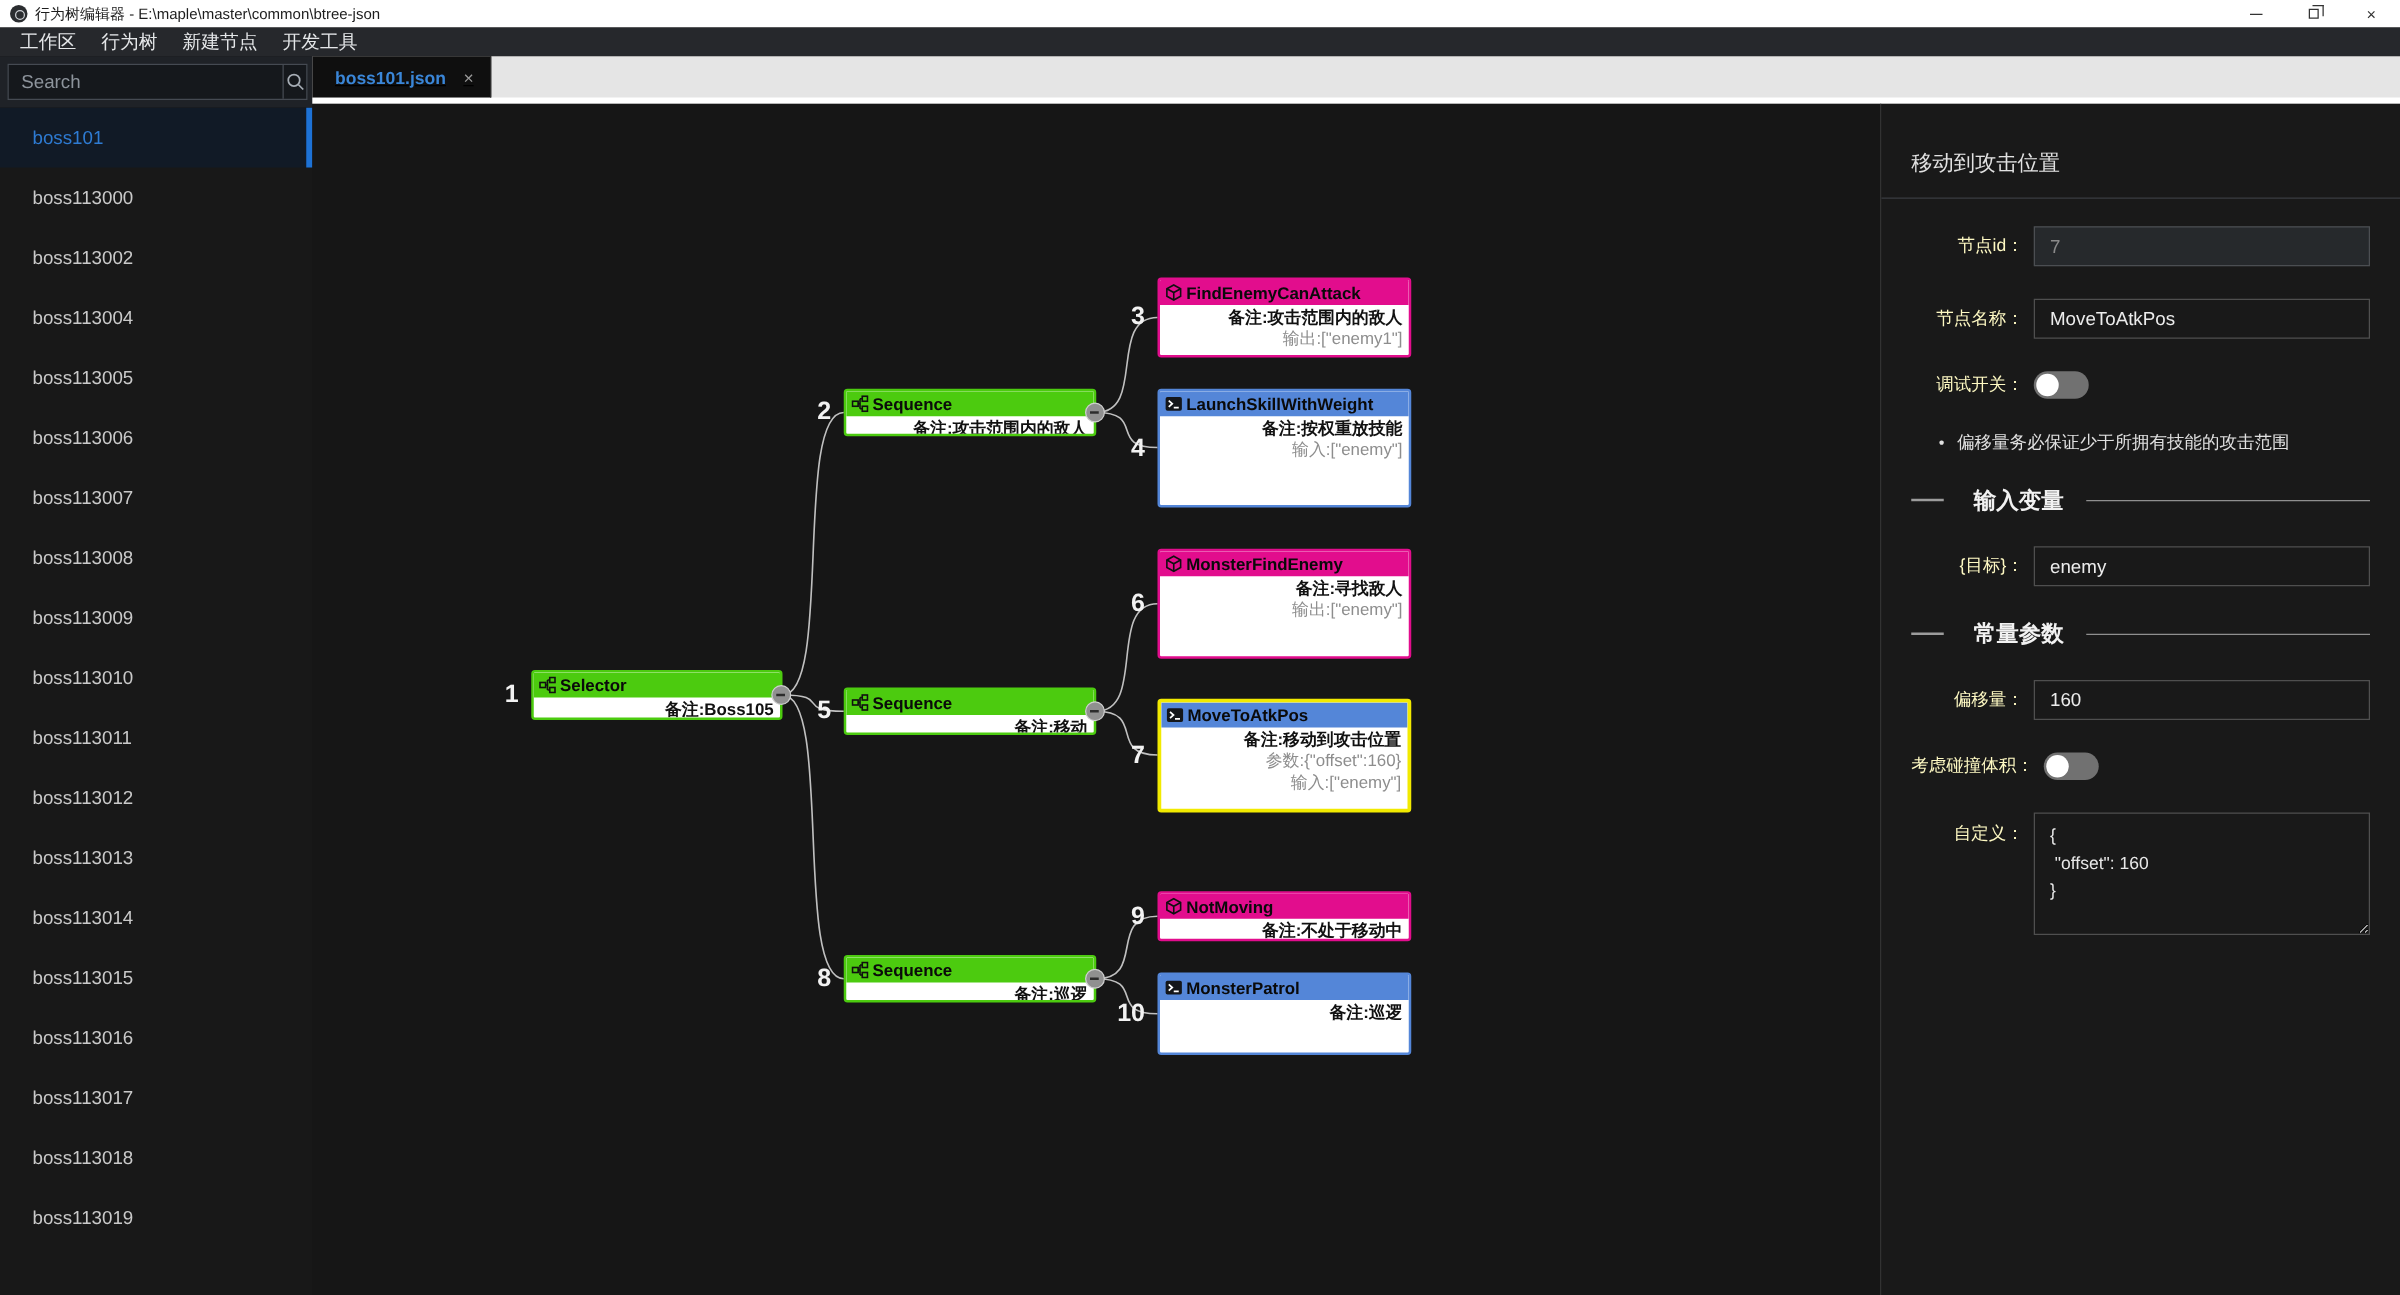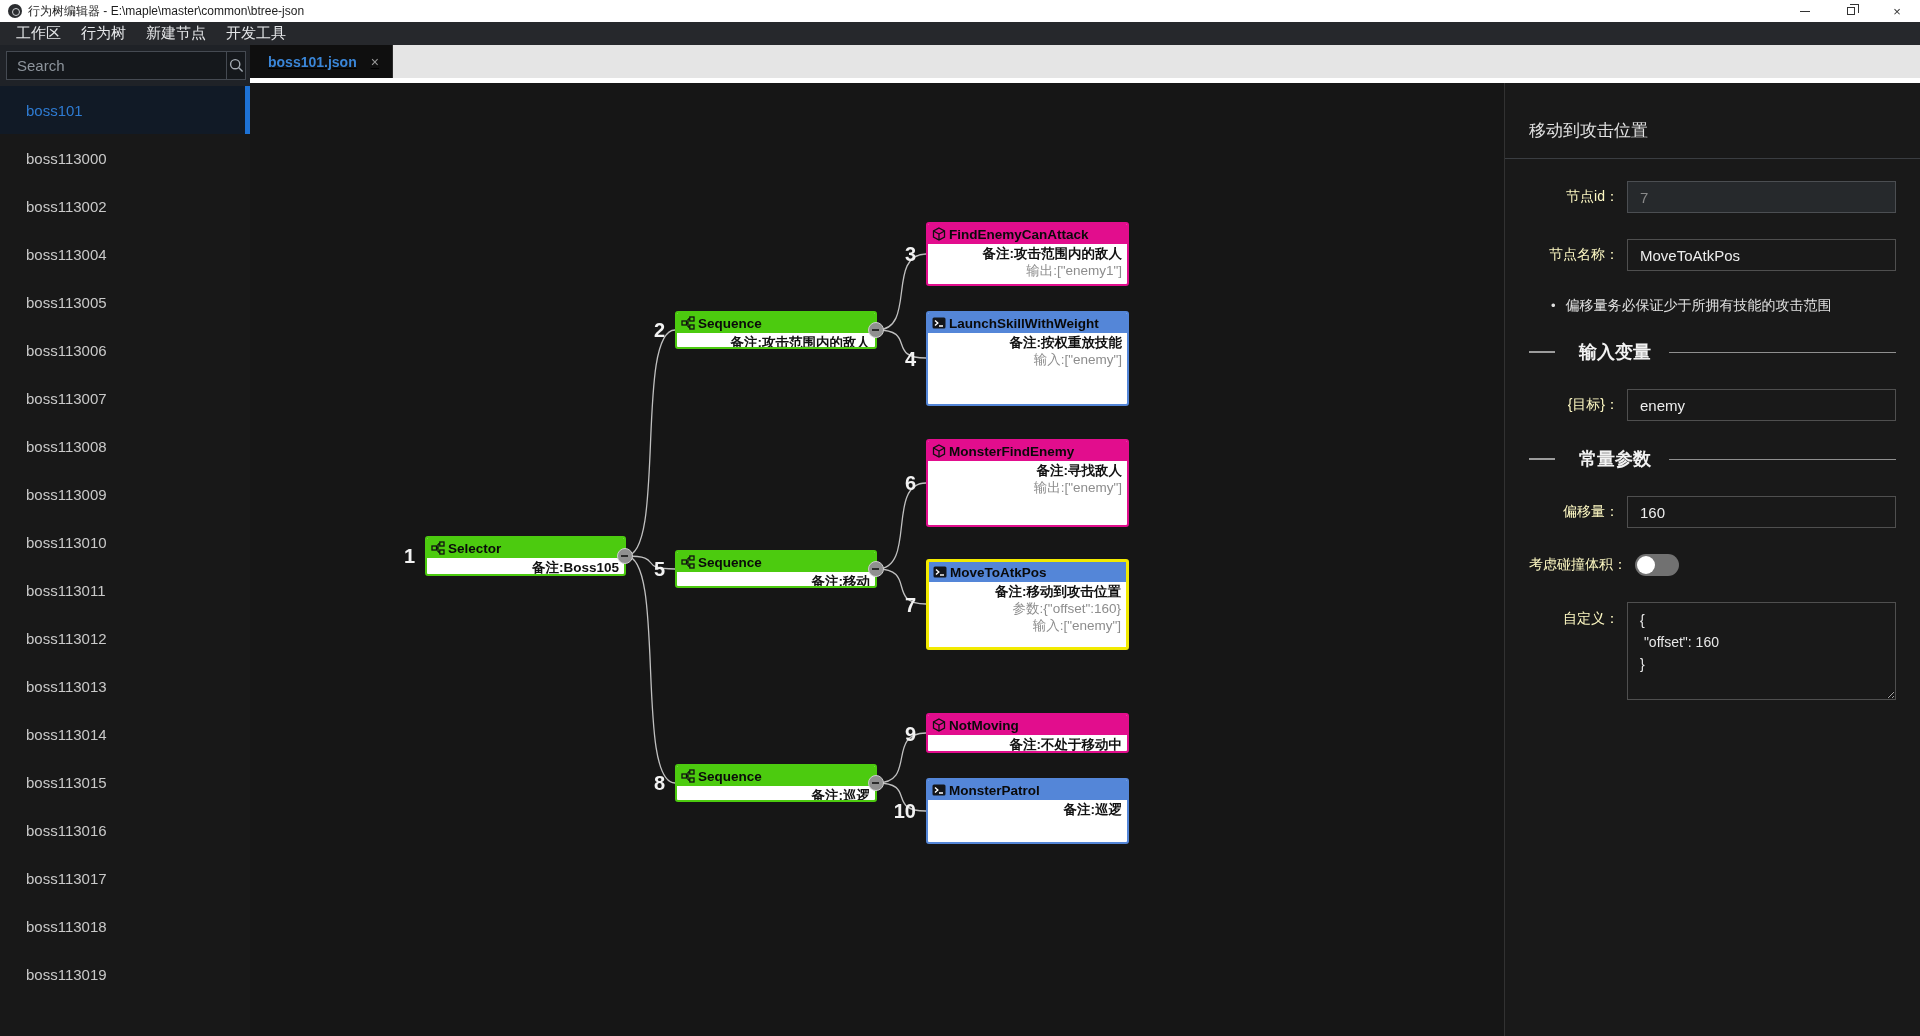--- a/index.html
+++ b/index.html
@@ -394,20 +394,26 @@
           <div class="panel-body">
             <div id="p-rows-top">
                 <div class="p-row">
                   <span class="p-label">节点id：</span>
                   <input class="p-input locked" disabled="" value="7" style="">
                 </div>
                 <div class="p-row">
                   <span class="p-label">节点名称：</span>
                   <input class="p-input" value="MoveToAtkPos" style="">
                 </div>
+                <div class="p-row">
+                  <span class="p-label">调试开关：</span>
+                  <div class="toggle">
+                    <div class="knob"></div>
+                  </div>
+                </div>
               </div>
             <div class="note-row">
               <span class="bullet">•</span>
               <span>偏移量务必保证少于所拥有技能的攻击范围</span>
             </div>
             <div id="p-sections">
                 <div class="section-head">
                   <span class="section-dash"></span>
                   <span class="section-title">输入变量</span>
                   <span class="section-line"></span>

